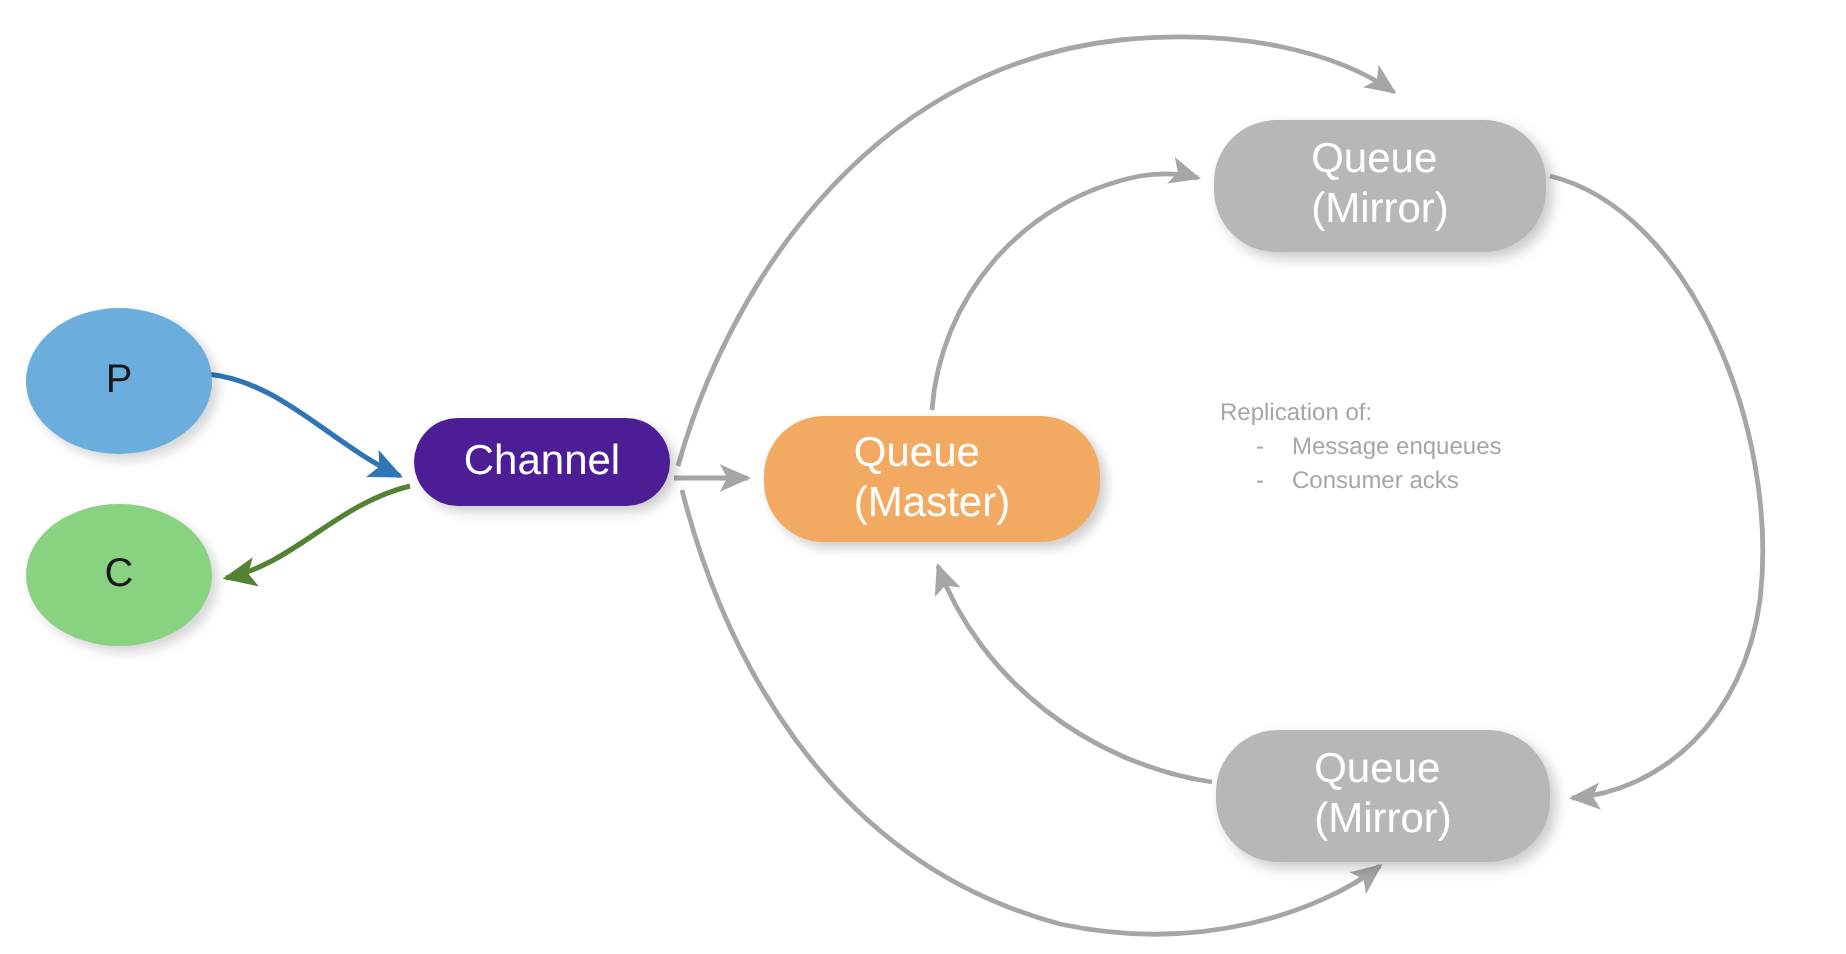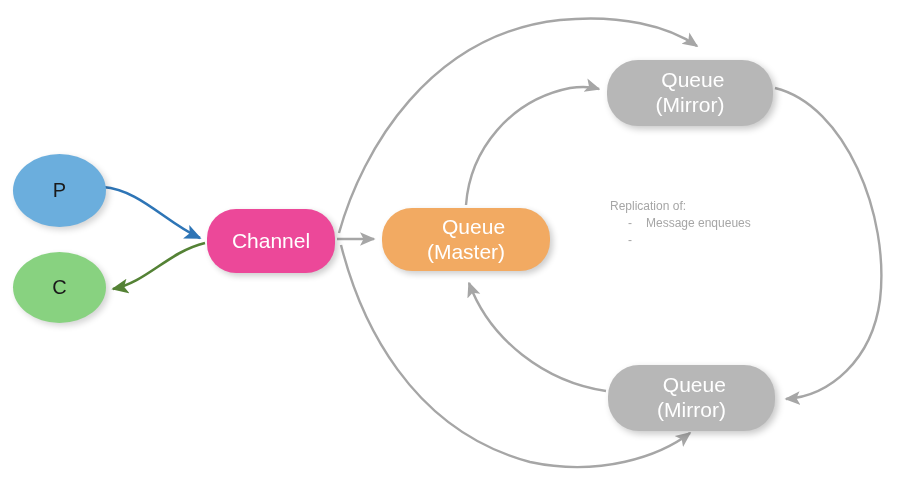--- a/index.html
+++ b/index.html
@@ -23,21 +23,21 @@
     left: 0;
     top: 0;
     width: 923px;
     height: 477px;
   }
   .node {
     position: absolute;
     display: flex;
     align-items: center;
     justify-content: center;
-    text-align: right;
+    text-align: left;
     box-sizing: border-box;
     line-height: 1.17;
     z-index: 2;
   }
   .node-ellipse {
     border-radius: 50%;
     color: #1a1a1a;
     font-size: 20px;
   }
   .node-rounded {
@@ -54,22 +54,22 @@
     left: 13px;  top: 154px;  width: 93px;  height: 73px;
     background: #6BAEDD;
     box-shadow: 3px 3px 6px rgba(0,0,0,0.17);
   }
   #node-consumer {
     left: 13px;  top: 252px;  width: 93px;  height: 71px;
     background: #88D280;
     box-shadow: 3px 3px 6px rgba(0,0,0,0.17);
   }
   #node-channel {
-    left: 207px; top: 209px; width: 128px; height: 64px;
-    background: #ec4899;
+    left: 207px; top: 209px; width: 128px; height: 44px;
+    background: #4c1d95;
     border-radius: 29px;
     box-shadow: 3px 3px 6px rgba(0,0,0,0.20);
   }
   #node-queue-master {
     left: 382px; top: 208px; width: 168px; height: 63px;
     background: #F2AA62;
     border-radius: 30px;
     box-shadow: 3px 3px 6px rgba(0,0,0,0.20);
   }
   #node-queue-mirror-top {
@@ -174,17 +174,18 @@
 
   <div id="replication-note">
     <span class="note-title">Replication of:</span>
     <div class="note-list">
       <div class="note-item">
         <span class="note-dash">-</span>
         <span class="note-text">Message enqueues</span>
       </div>
       <div class="note-item">
         <span class="note-dash">-</span>
+        <span class="note-text">Consumer acks</span>
       </div>
     </div>
   </div>
 
 </div>
 
 </body></html>

